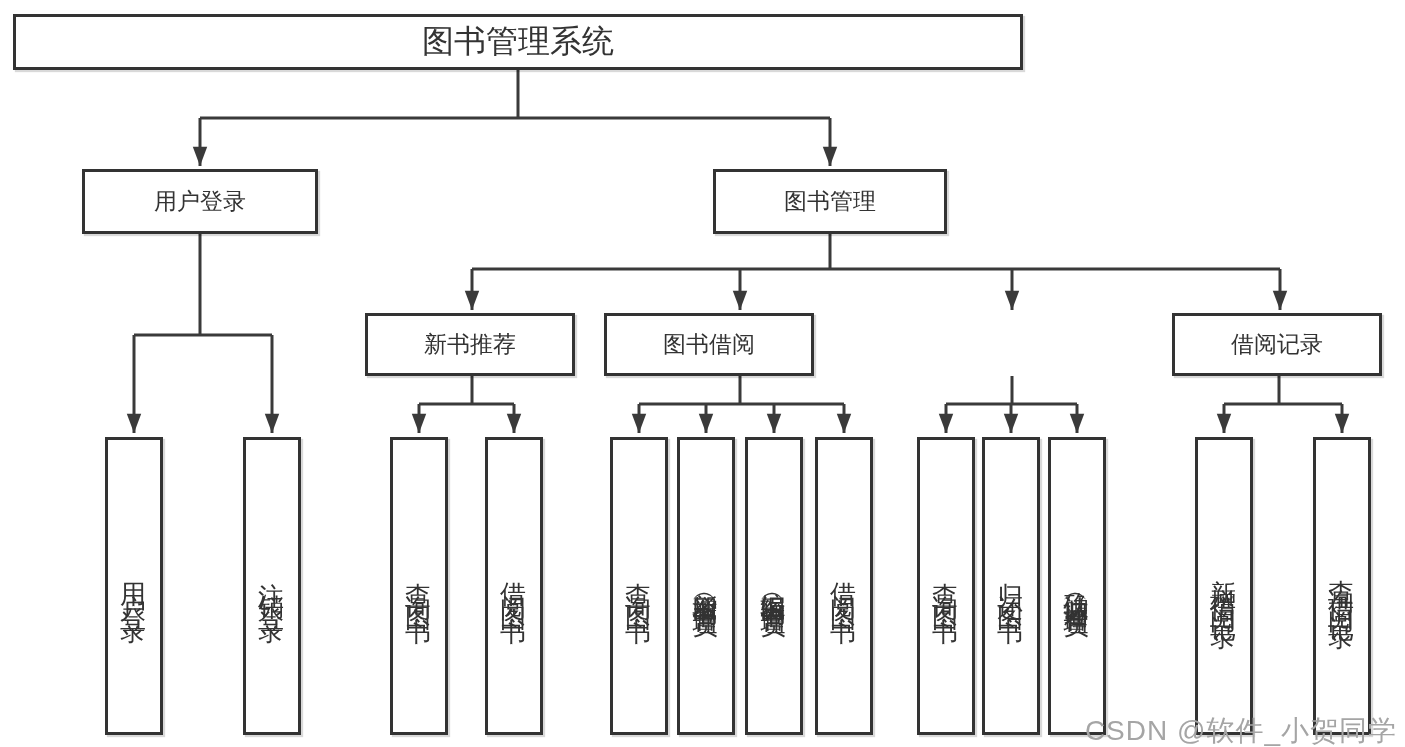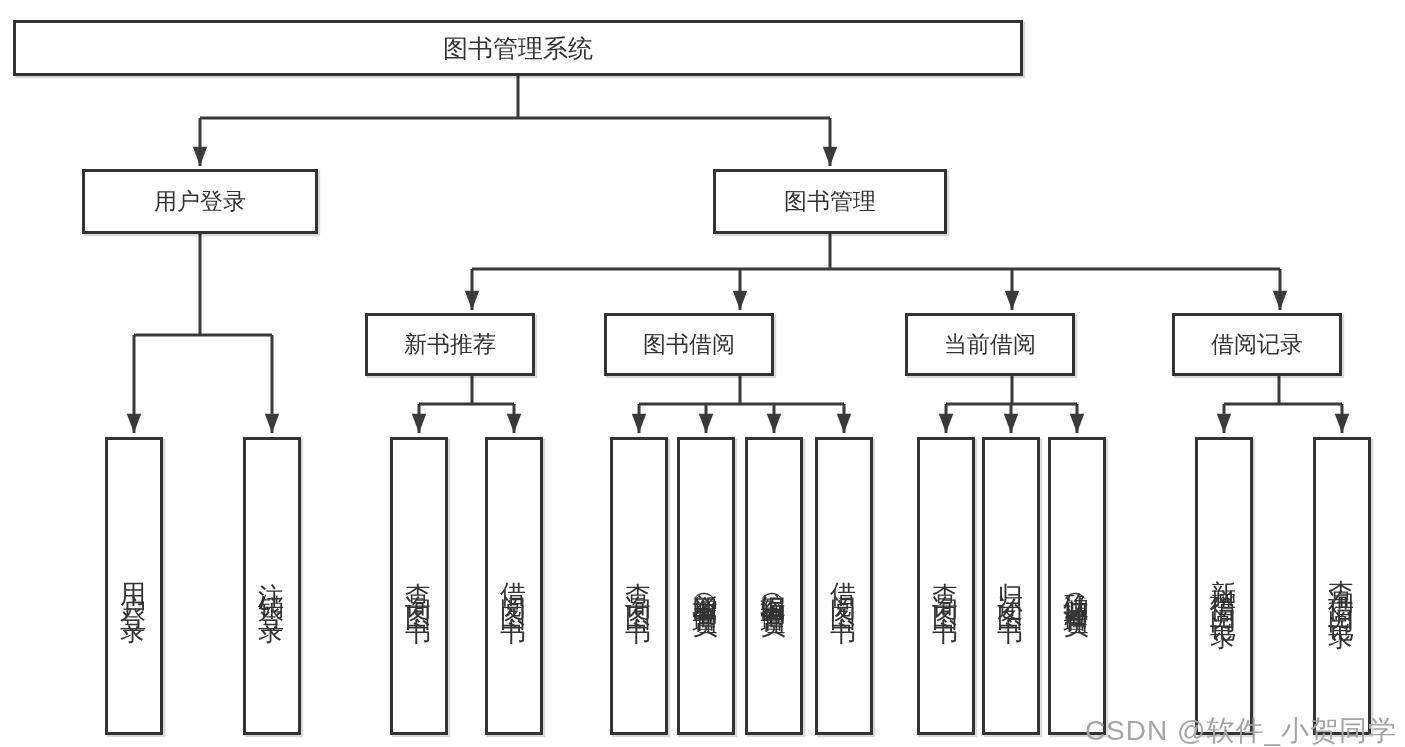--- a/index.html
+++ b/index.html
@@ -27,23 +27,23 @@
     background: #fff;
     border: 3px solid var(--border);
     box-sizing: border-box;
     display: flex;
     align-items: center;
     justify-content: center;
     color: var(--text);
     box-shadow: 2px 2px 1px rgba(0,0,0,0.15);
     white-space: nowrap;
   }
-  .root { left: 13px; top: 20px; width: 1010px; height: 56px; font-size: 25px; }
+  .root { left: 13px; top: 14px; width: 1010px; height: 56px; font-size: 32px; }
   .l2   { top: 169px; height: 65px; font-size: 23px; }
-  .l3   { top: 313px; width: 170px; height: 63px; font-size: 23px; }
+  .l3   { top: 313px; width: 210px; height: 63px; font-size: 23px; }
   .leaf {
     top: 437px; width: 58px; height: 298px;
     font-size: 26px;
     writing-mode: vertical-rl;
     text-orientation: mixed;
     letter-spacing: 12px;
     white-space: normal;
   }
   .leaf.med  { letter-spacing: 9px; }
   .leaf.long { letter-spacing: 3px; font-size: 25px; }
@@ -97,21 +97,20 @@
     <path class="wire" marker-end="url(#ah)" d="M1342 404 V433"></path>
   </svg>
 
   <div class="node root">图书管理系统</div>
 
   <div class="node l2" style="left:82px;width:236px">用户登录</div>
   <div class="node l2" style="left:713px;width:234px">图书管理</div>
 
   <div class="node l3" style="left:365px">新书推荐</div>
   <div class="node l3" style="left:604px">图书借阅</div>
-  <div class="node l3" style="left:905px">当前借阅</div>
   <div class="node l3" style="left:1172px">借阅记录</div>
 
   <div class="node leaf" style="left:105px">用户登录</div>
   <div class="node leaf" style="left:243px">注销登录</div>
 
   <div class="node leaf" style="left:390px">查询图书</div>
   <div class="node leaf" style="left:485px">借阅图书</div>
 
   <div class="node leaf" style="left:610px">查询图书</div>
   <div class="node leaf long" style="left:677px">新增图书（管理员）</div>

